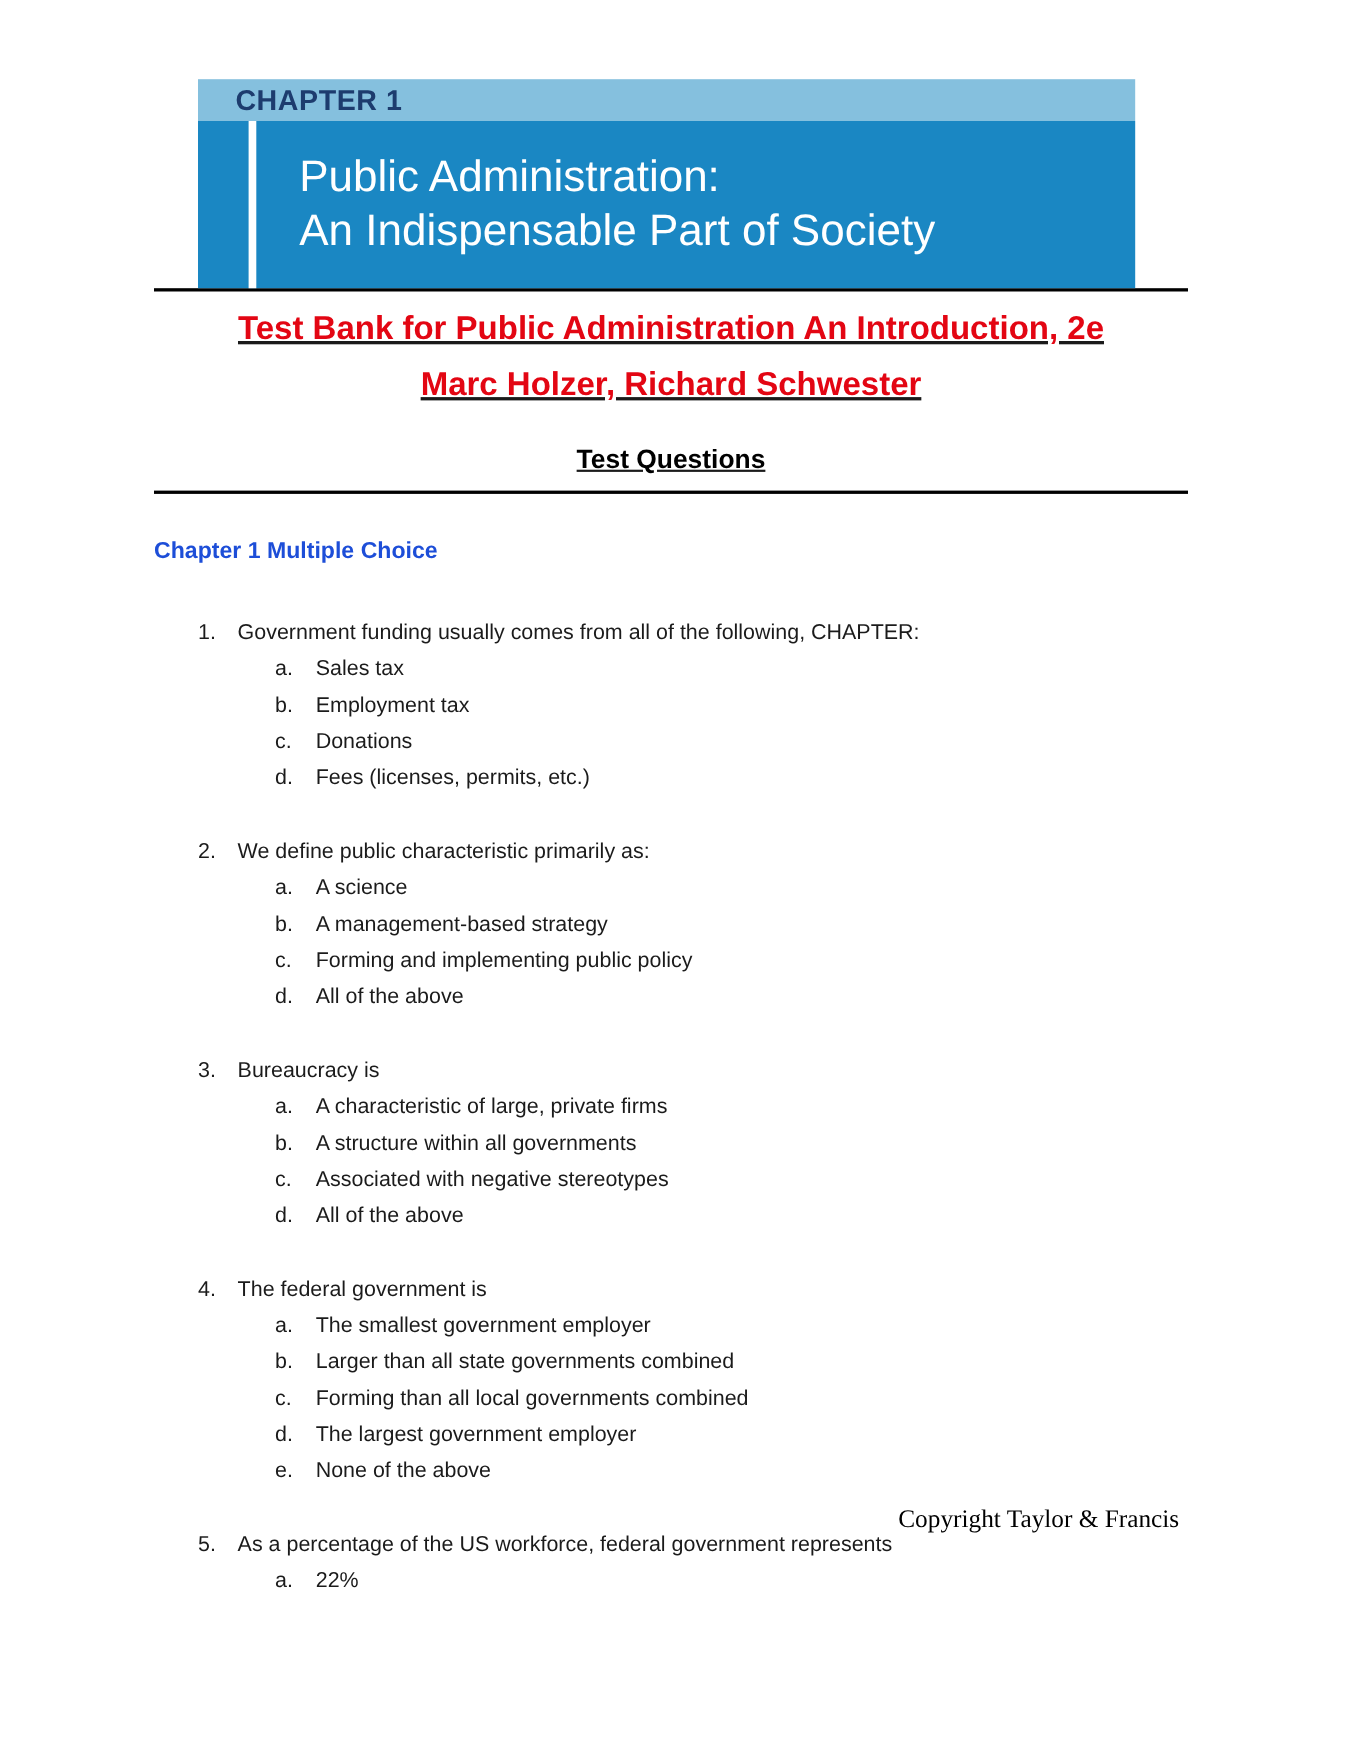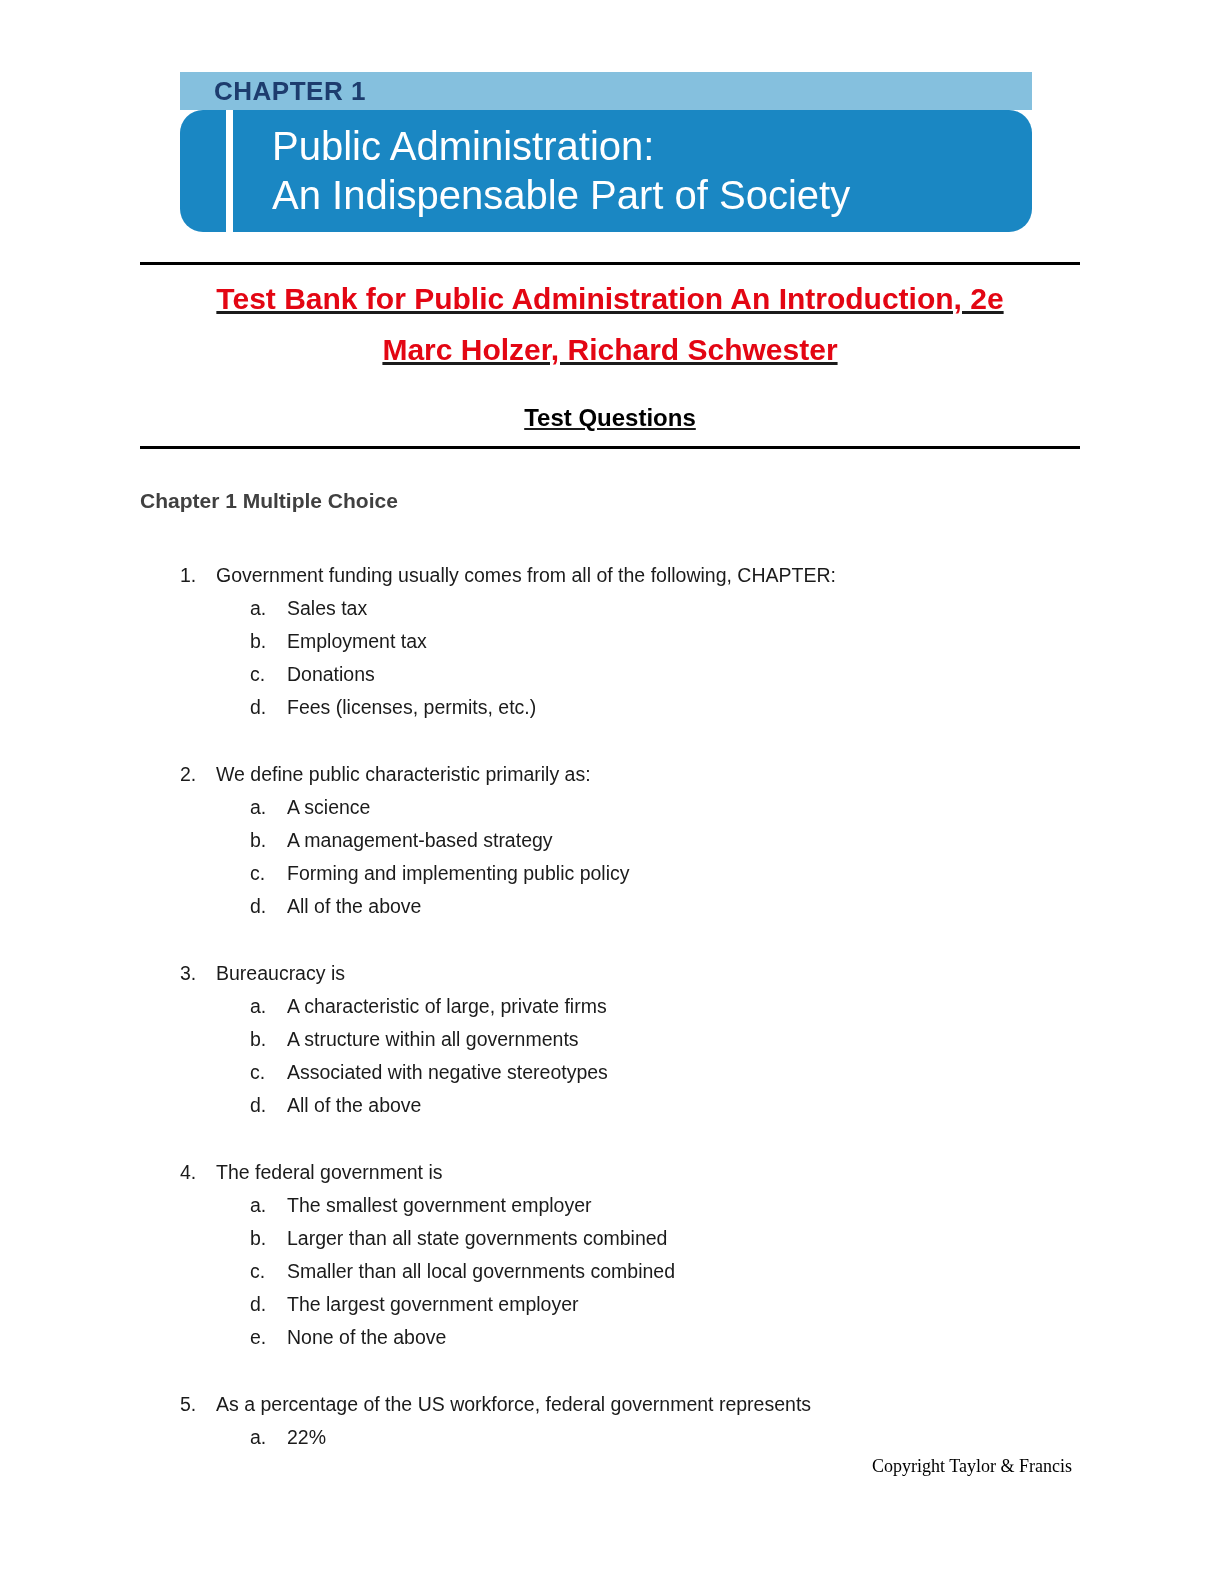--- a/index.html
+++ b/index.html
@@ -15,49 +15,49 @@
   
   .banner{position:absolute;left:180px;top:72px;width:852px;}
   .banner-strip{
     height:38px;background:#85c0de;display:flex;align-items:center;
     padding-left:34px;box-sizing:border-box;
   }
   .banner-strip .chapter-label{
     font-weight:bold;font-size:26px;color:#1d3c6e;letter-spacing:.5px;
   }
   .banner-main{
-    height:122px;background:#1a87c3;position:relative;
-    display:flex;flex-direction:column;justify-content:center;border-radius:23px;
+    height:152px;background:#1a87c3;position:relative;
+    display:flex;flex-direction:column;justify-content:center;
   }
   .banner-bar{position:absolute;left:46px;top:0;bottom:0;width:7px;background:#ffffff;}
   .banner-title{margin-left:92px;color:#ffffff;font-size:40px;line-height:1.22;font-weight:400;}
   
   .rule{height:3px;background:#000000;width:940px;margin-left:140px;}
   .rule-top{margin-top:262px;} 
   .rule-bottom{margin-top:10px;}
   
   .title-block{margin-left:140px;width:940px;text-align:center;text-decoration:underline;}
   .red-title{color:#e30613;font-weight:bold;font-size:30px;line-height:51px;}
   .red-title.first{margin-top:8px;}
   .sub-title{color:#000000;font-weight:bold;font-size:24px;line-height:36px;margin-top:25px;}
   
-  .section-heading{margin:40px 0 0 140px;font-weight:bold;font-size:21px;color:#404040;}
+  .section-heading{margin:40px 0 0 140px;font-weight:bold;font-size:21px;color:#1d4ed8;}
   
   .questions{margin:46px 0 0 180px;width:880px;font-size:19.5px;color:#1b1b1b;}
   .question{margin-bottom:34px;}
   .q-row{display:flex;line-height:33px;}
   .q-num{width:36px;flex:0 0 36px;}
   .q-text{flex:1;}
   .o-row{display:flex;margin-left:70px;line-height:33px;}
   .o-letter{width:37px;flex:0 0 37px;}
   .o-text{flex:1;}
   
   .copyright{
-    position:absolute;top:1456px;right:152px;
-    font-family:"Liberation Serif",serif;font-size:18px;color:#000000;
+    position:absolute;top:1368px;right:152px;
+    font-family:"Liberation Serif",serif;font-size:23px;color:#000000;
   }
 </style>
 </head>
 <body>
 
 <div class="page">
 
   <div class="banner">
     <div class="banner-strip">
       <span class="chapter-label">CHAPTER 1</span>
@@ -158,21 +158,21 @@
         <div class="o-row">
           <span class="o-letter">a.</span>
           <span class="o-text">The smallest government employer</span>
         </div>
         <div class="o-row">
           <span class="o-letter">b.</span>
           <span class="o-text">Larger than all state governments combined</span>
         </div>
         <div class="o-row">
           <span class="o-letter">c.</span>
-          <span class="o-text">Smaller than all local governments combined</span>
+          <span class="o-text">Forming than all local governments combined</span>
         </div>
         <div class="o-row">
           <span class="o-letter">d.</span>
           <span class="o-text">The largest government employer</span>
         </div>
         <div class="o-row">
           <span class="o-letter">e.</span>
           <span class="o-text">None of the above</span>
         </div>
       </div>

